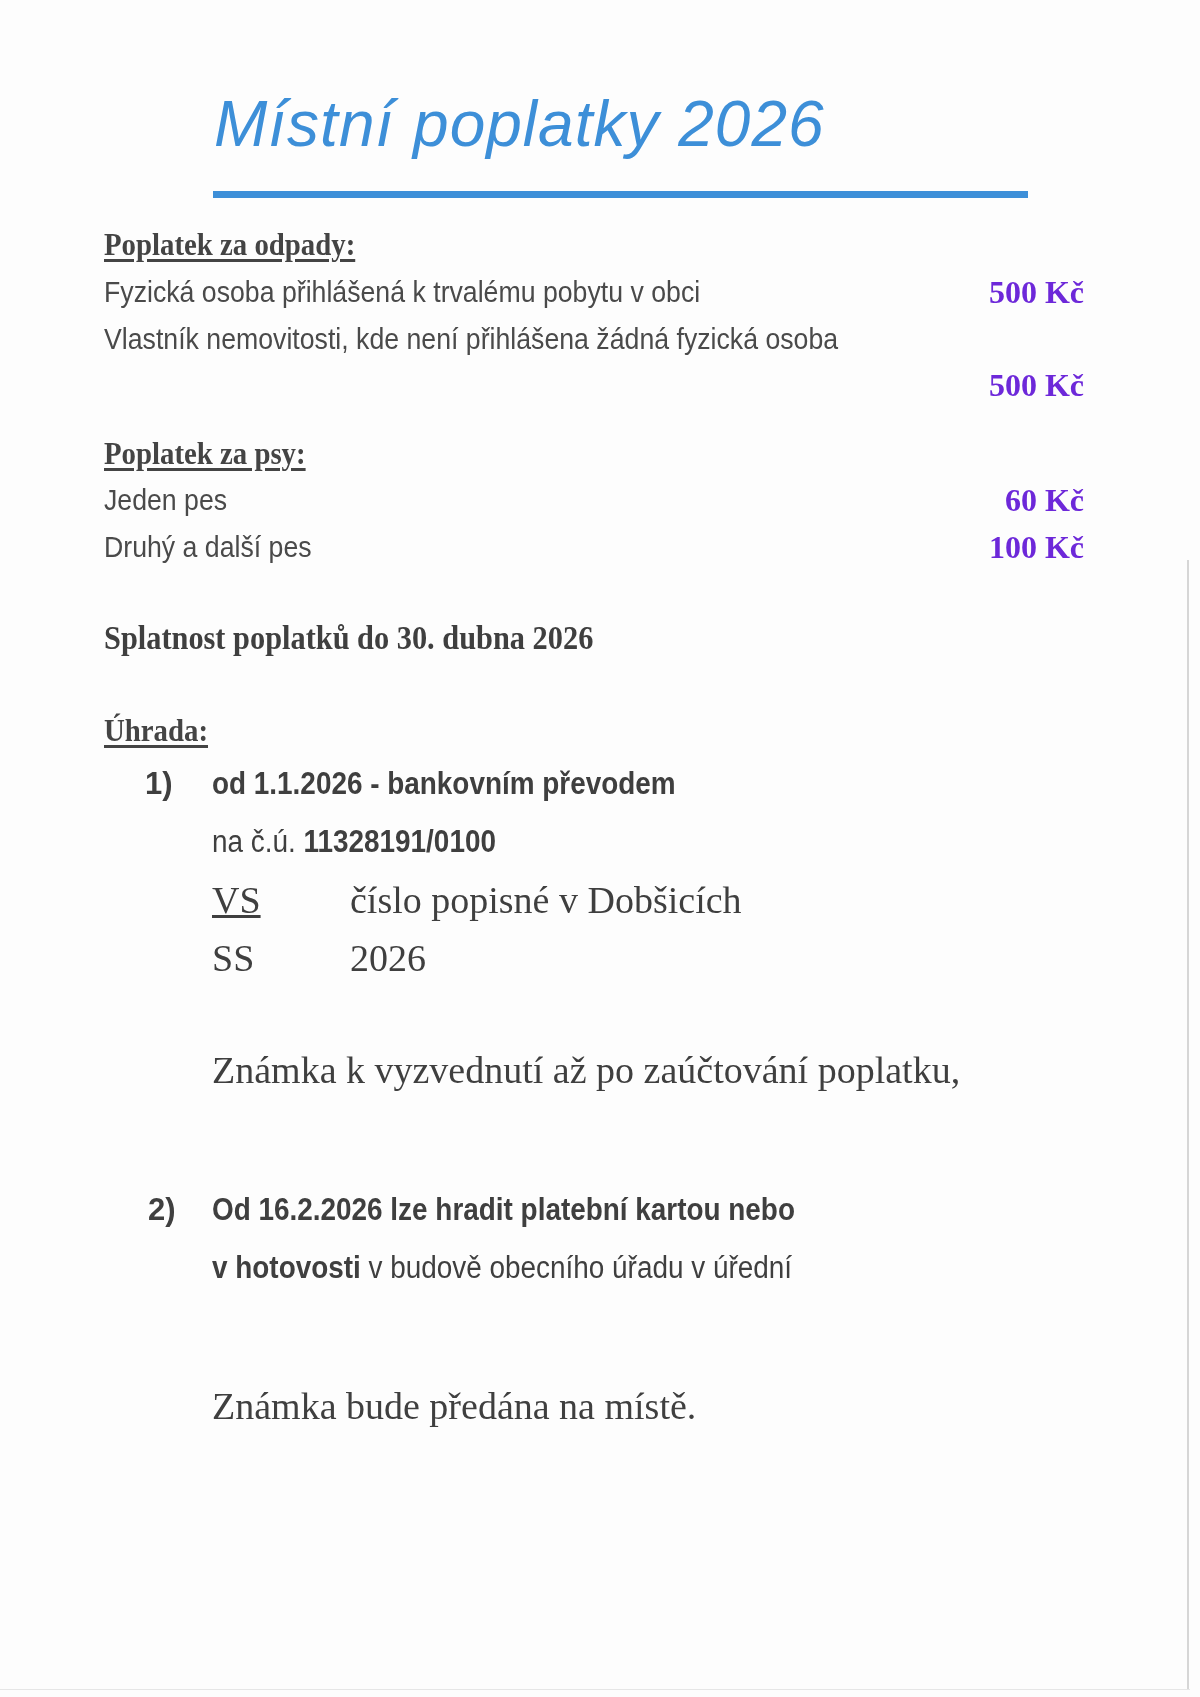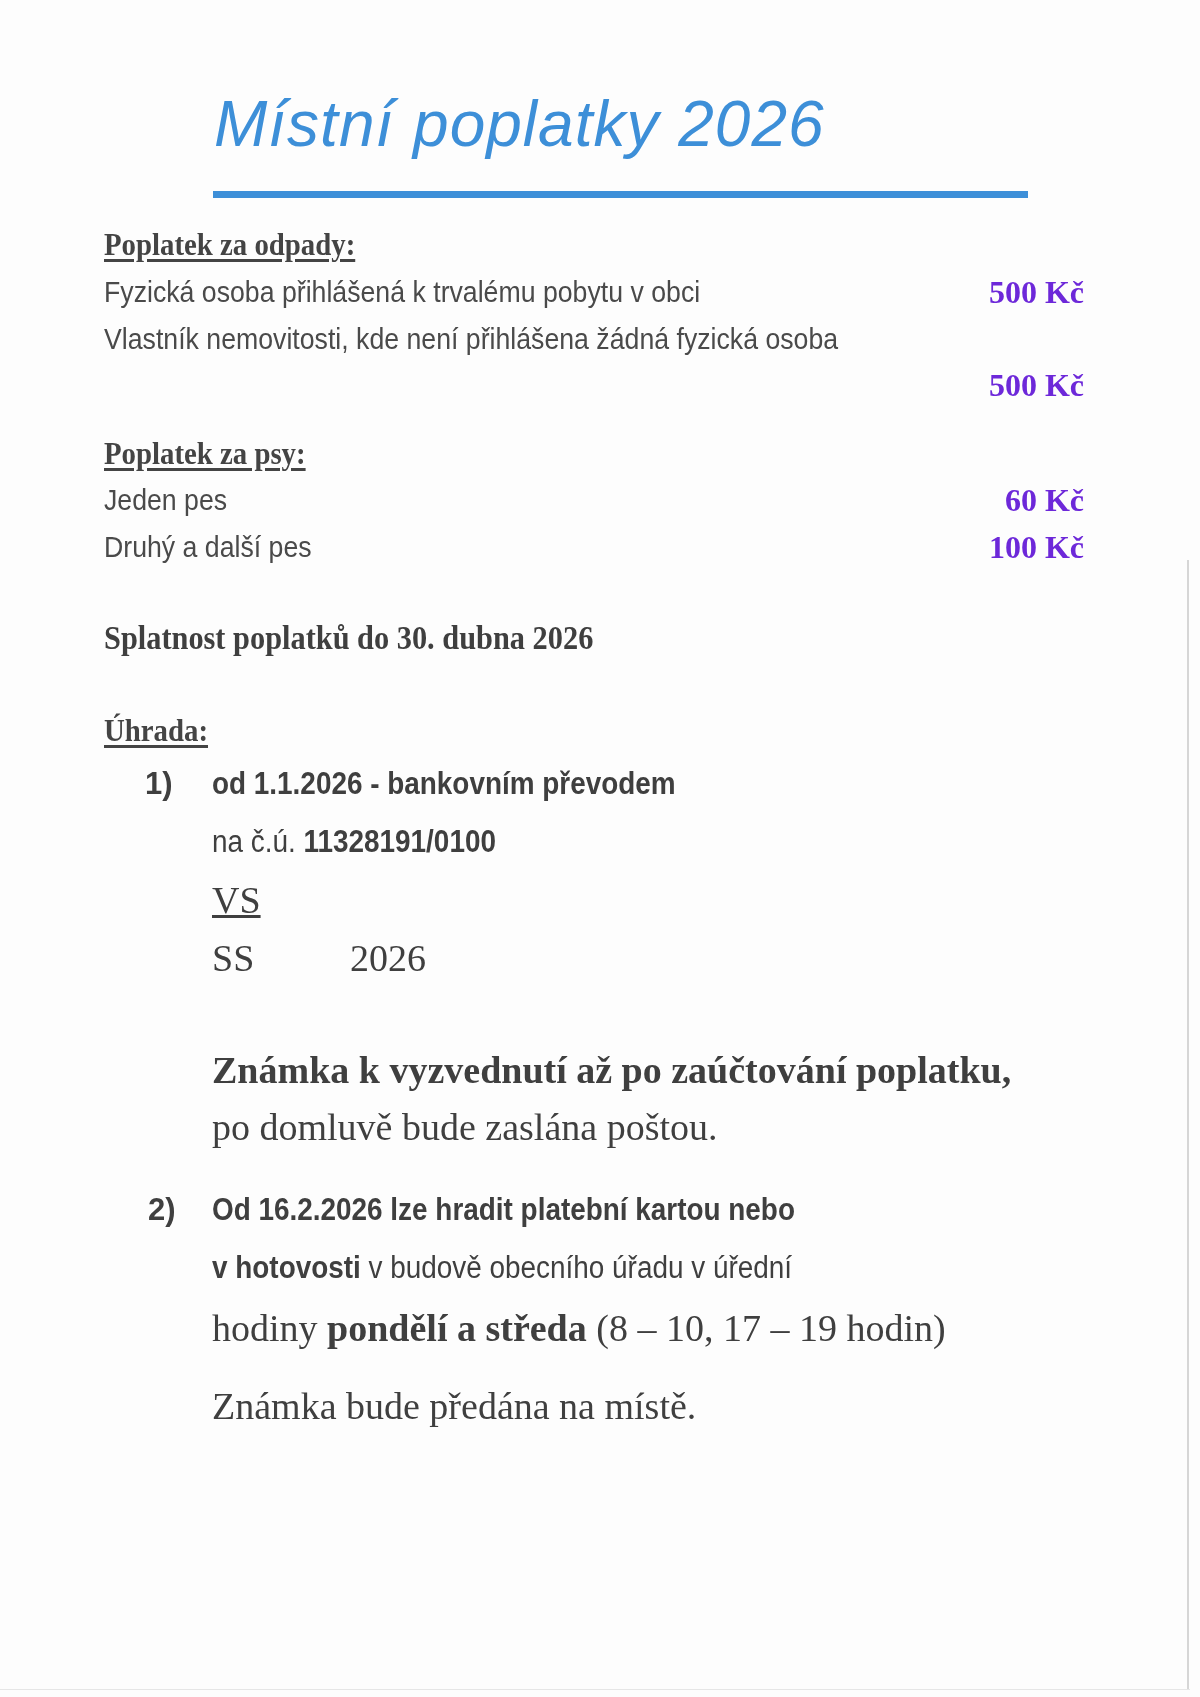--- a/index.html
+++ b/index.html
@@ -94,27 +94,24 @@
 
   <div class="abs heading" style="left:104px; top:712px;">Úhrada:</div>
 
   <div class="abs num" style="left:145px; top:766px;">1)</div>
   <div class="abs sans-b" style="left:212px; top:766px;">od 1.1.2026 - bankovním převodem</div>
   <div class="abs sans-b" style="left:212px; top:824px;">
     <span class="sans-n">na č.ú.</span>
     <span>11328191/0100</span>
   </div>
   <div class="abs serif" style="left:212px; top:878px;text-decoration:underline;">VS</div>
+  <div class="abs serif" style="left:350px; top:878px;">číslo popisné v Dobšicích</div>
   <div class="abs serif" style="left:212px; top:936px;">SS</div>
   <div class="abs serif" style="left:350px; top:936px;text-align:center;">2026</div>
-  <div class="abs serif" style="left:212px; top:1048px;font-weight:bold;">Známka k vyzvednutí až po zaúčtování poplatku,</div>
-  <div class="abs serif" style="left:212px; top:1105px;">po domluvě bude zaslána poštou.</div>
+  <div class="abs serif" style="left:212px; top:1048px;">Známka k vyzvednutí až po zaúčtování poplatku,</div>
 
   <div class="abs num" style="left:148px; top:1192px;">2)</div>
   <div class="abs sans-b" style="left:212px; top:1192px;">Od 16.2.2026 lze hradit platební kartou nebo</div>
   <div class="abs sans-b" style="left:212px; top:1250px;">
     <span>v hotovosti</span><span class="sans-n"> v budově obecního úřadu v úřední</span>
   </div>
-  <div class="abs serif" style="left:212px; top:1306px;">
-    <span>hodiny </span><b>pondělí a středa</b><span> (8 – 10, 17 – 19 hodin)</span>
-  </div>
   <div class="abs serif" style="left:212px; top:1384px;">Známka bude předána na místě.</div>
 </div>
 
 </body></html>

